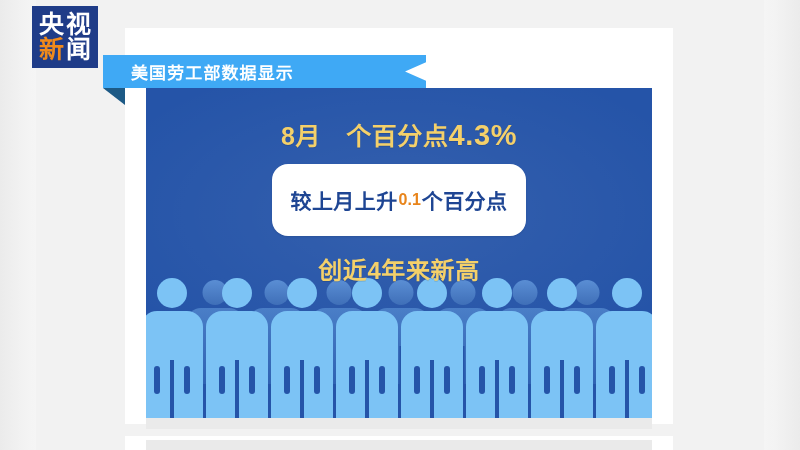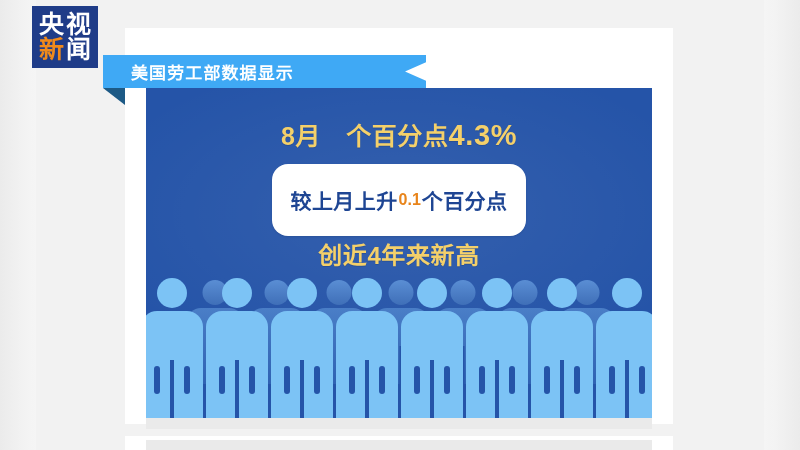--- a/index.html
+++ b/index.html
@@ -182,20 +182,21 @@
   }
   #pill .or {
     color: #e8841a;
     font-size: 16px;
     font-weight: 700;
     padding: 0 1px;
     letter-spacing: 0px;
   }
 
   .line3 {
+    margin-top: 15px;
     color: #f4d06a;
     font-size: 24px;
     font-weight: 700;
     letter-spacing: 0.6px;
     white-space: nowrap;
     text-shadow: 0 1px 0 rgba(0,0,0,0.12);
   }
 
   
   #crowd {

